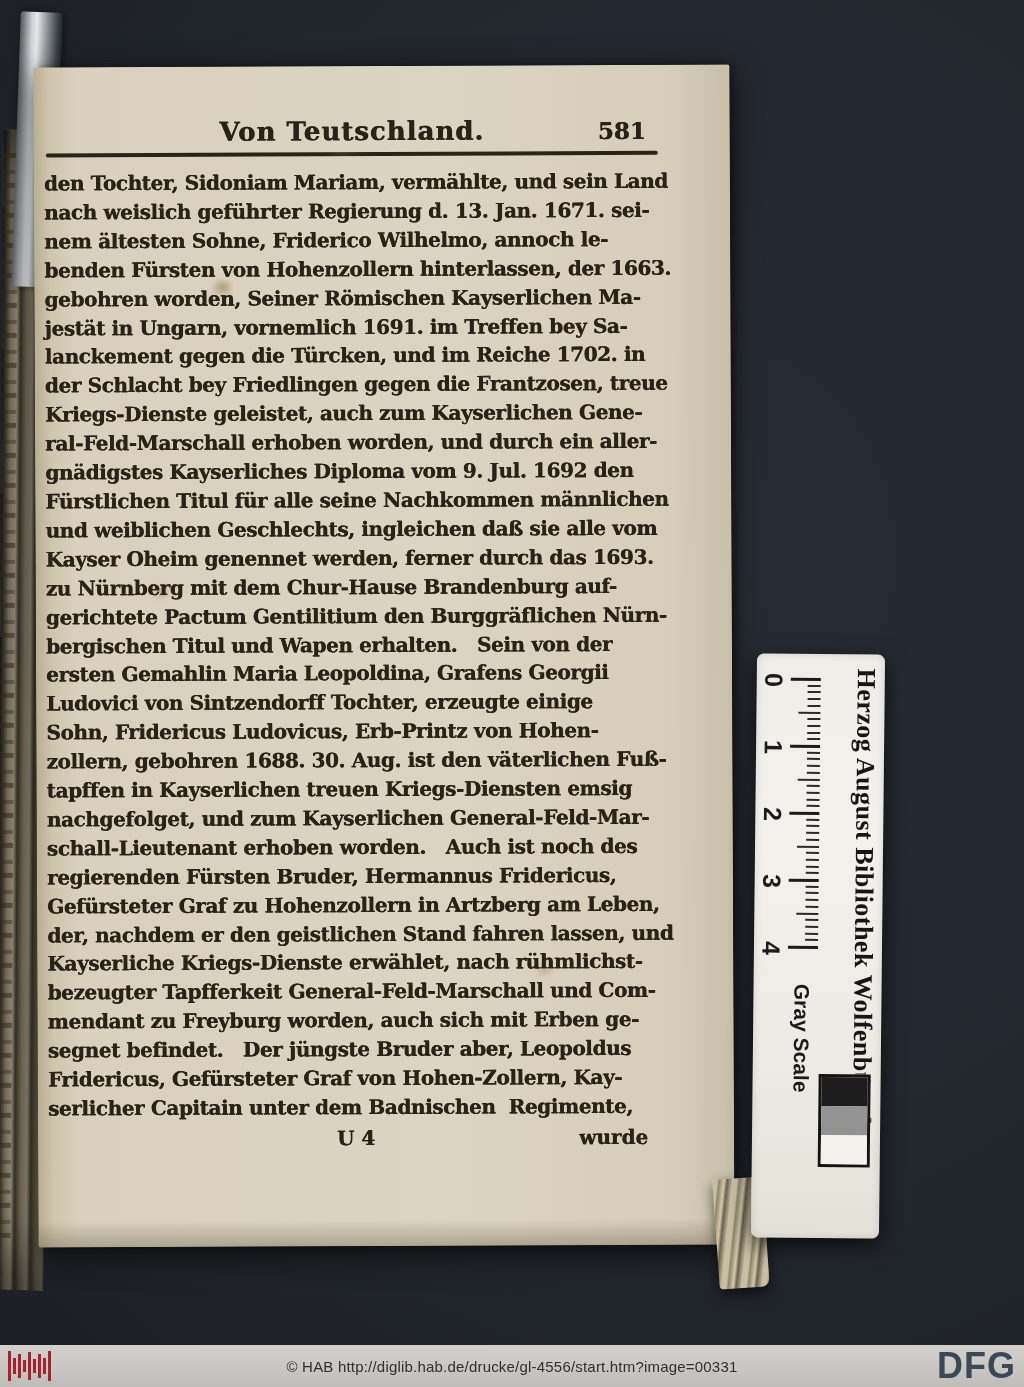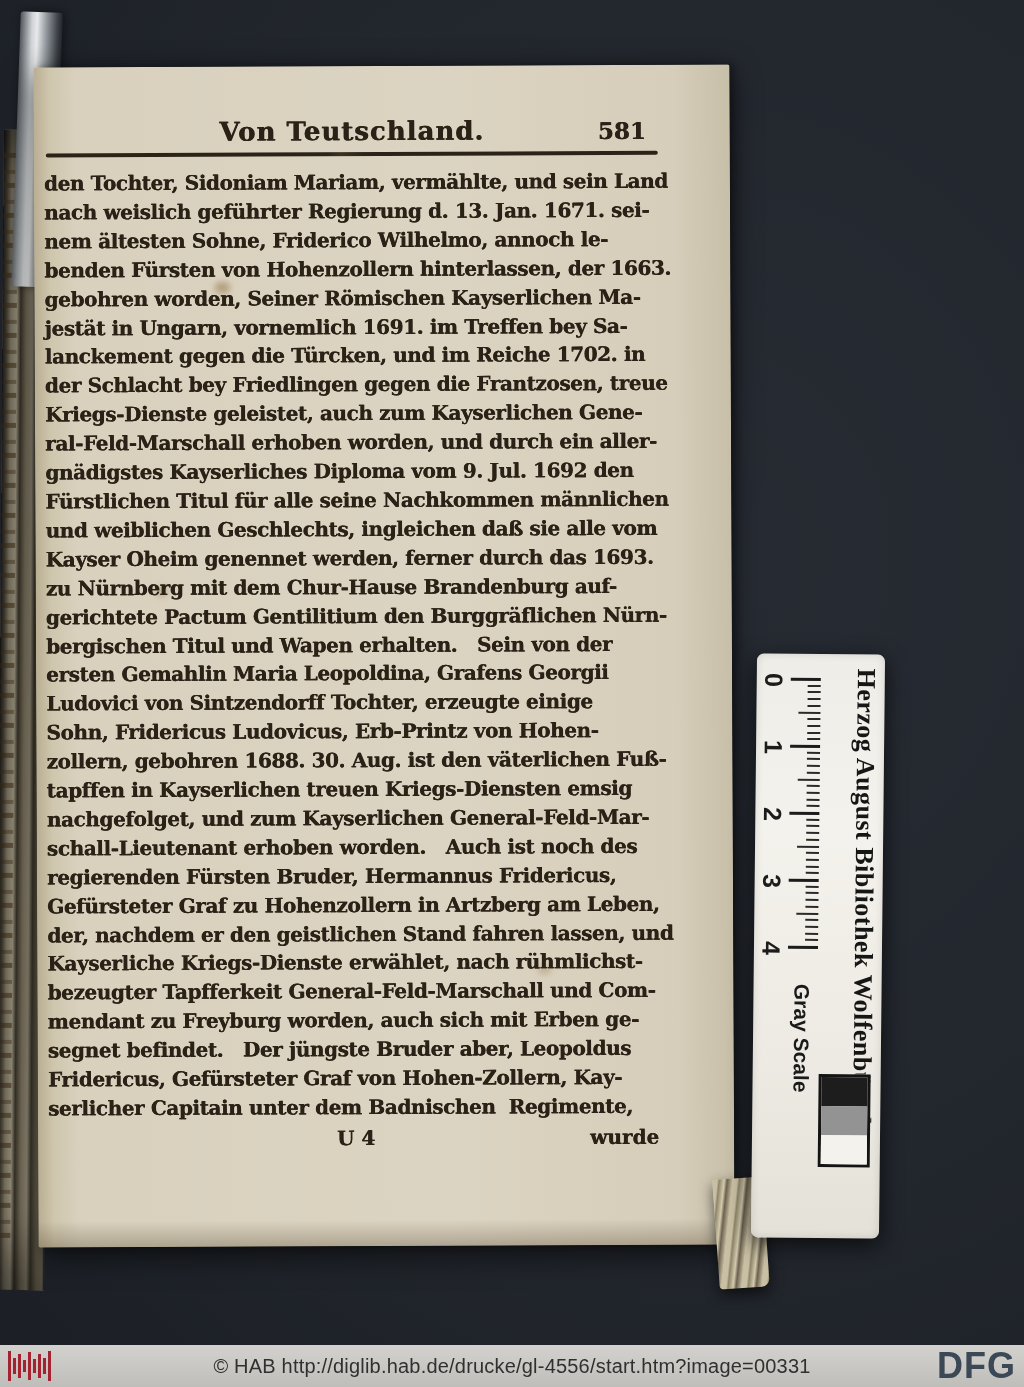--- a/index.html
+++ b/index.html
@@ -75,21 +75,21 @@
   .body-line {
     font-size:20px; font-weight:bold; line-height:28.9px;
     letter-spacing:-0.4px; white-space:pre;
     text-shadow:.4px 0 currentColor;
   }
   .signature-line {
     position:absolute; top:1060px; left:0; width:100%;
     font-size:20px; font-weight:bold; text-shadow:.4px 0 currentColor;
   }
   .signature-mark { position:absolute; left:0; width:100%; text-align:center; }
-  .catchword { position:absolute; right:5px; }
+  .catchword { position:absolute; right:16px; }
 
   
   .page-stack-corner {
     position:absolute; left:716px; top:1178px; width:50px; height:110px;
     background: repeating-linear-gradient(100deg,
       #c9bfa4 0 5px, #8f8569 7px, #d3c9ae 12px, #6b6250 15px, #c0b699 20px);
     transform:rotate(-4deg);
     border-radius:0 0 8px 4px;
     box-shadow:0 6px 14px rgba(0,0,0,.6);
   }
@@ -134,21 +134,21 @@
 
   
   .footer-bar {
     position:absolute; left:0; bottom:0; width:1024px; height:42px;
     background:linear-gradient(180deg, #d2d1cd 0%, #c9c8c4 50%, #bebdb9 100%);
     font-family:"Liberation Sans", sans-serif;
   }
   .hab-logo { position:absolute; left:8px; top:4px; }
   .footer-copyright {
     position:absolute; left:50%; top:50%; transform:translate(-50%,-50%);
-    font-size:20px; color:#303030; white-space:nowrap; letter-spacing:.2px;
+    font-size:15px; color:#303030; white-space:nowrap; letter-spacing:.2px;
   }
   .dfg-logo {
     position:absolute; right:8px; top:50%; transform:translateY(-50%);
     font-size:36px; font-weight:900; color:#3b4855; letter-spacing:1px;
     font-family:"Liberation Sans", sans-serif;
   }
 </style>
 </head>
 <body>
 

